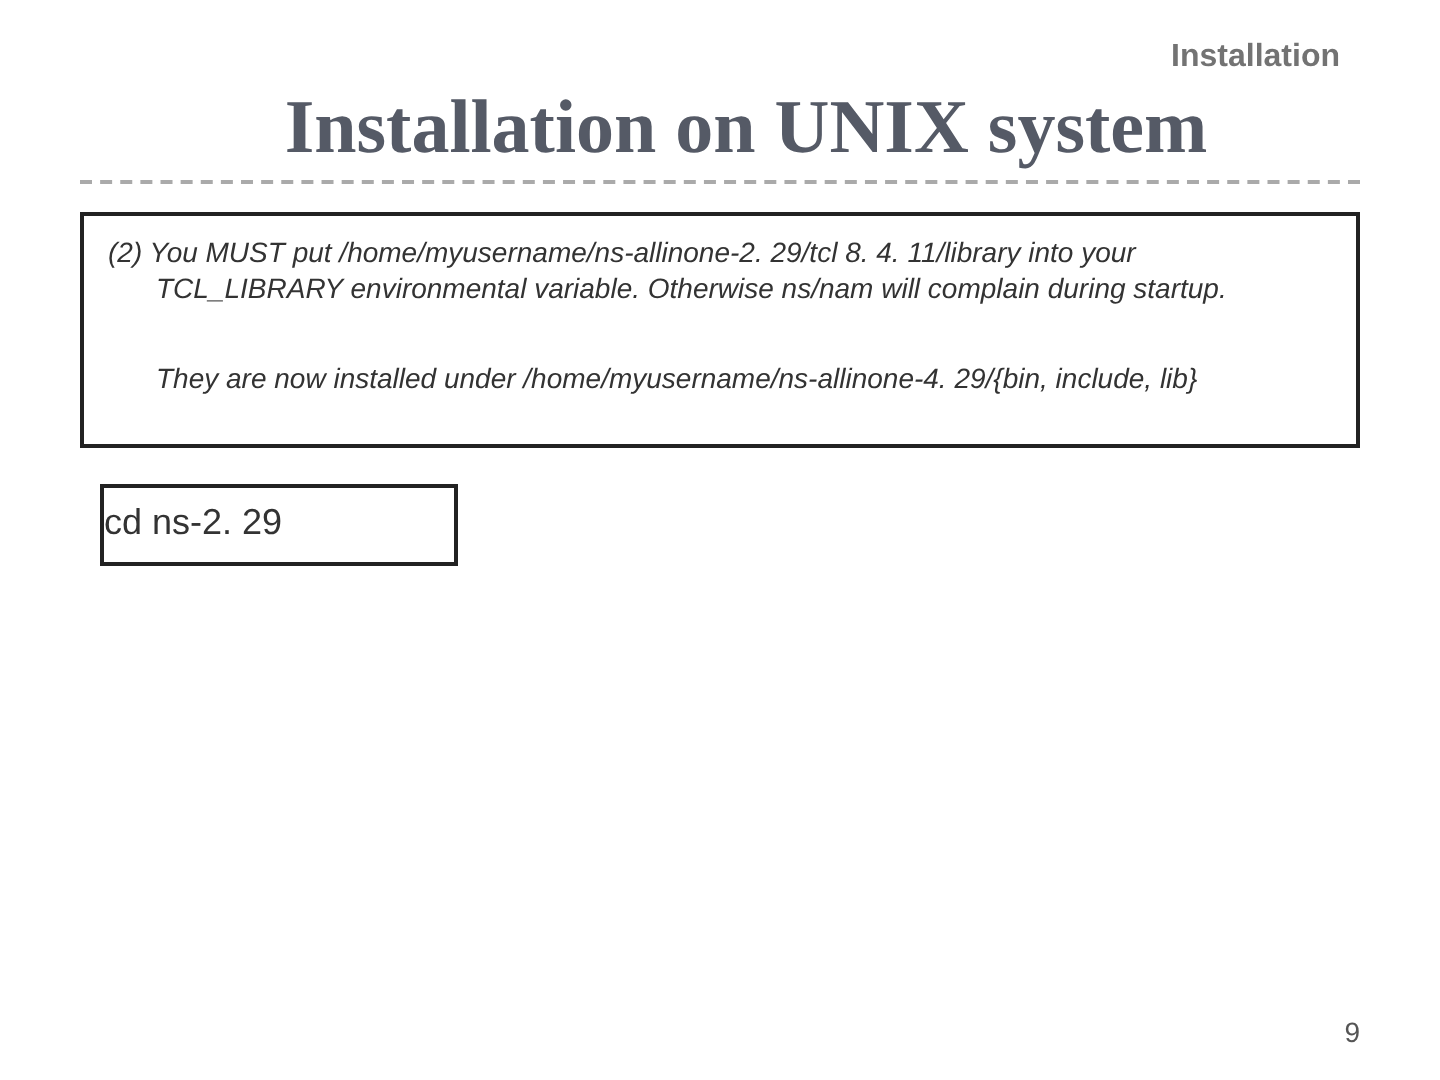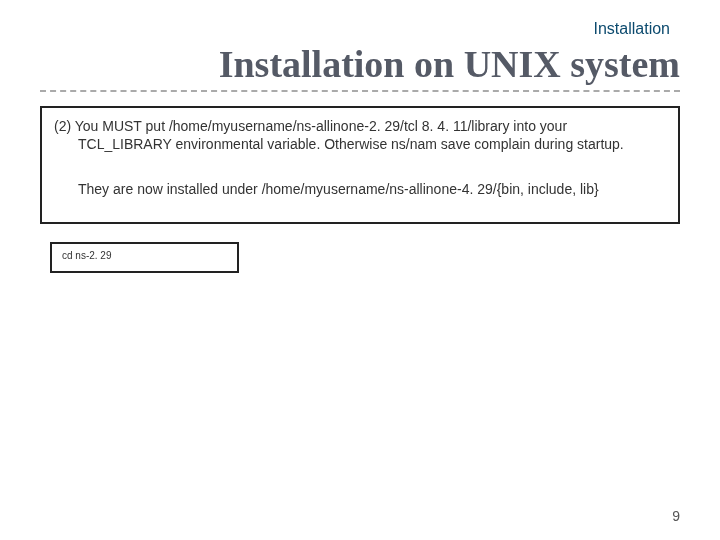--- a/index.html
+++ b/index.html
@@ -15,59 +15,60 @@
   }
   .slide {
     width: 720px;
     height: 540px;
     position: relative;
     box-sizing: border-box;
     padding: 20px 40px 30px 40px;
   }
   .slide .header-label {
     text-align: right;
-    font-weight: normal;
+    font-weight: bold;
     font-size: 16px;
-    color: #0c4a6e;
+    color: #737373;
     margin-bottom: 4px;
     padding-right: 10px;
   }
   .slide .title {
     font-family: "Century Schoolbook", "Times New Roman", Georgia, serif;
     font-size: 38px;
     color: #555a66;
-    text-align: right;
+    text-align: center;
     margin: 0 0 4px 0;
     padding-left: 26px;
   }
   .slide .dash-rule {
     border: none;
     border-top: 2px dashed #aaa;
     margin: 0 0 14px 0;
     width: 640px;
   }
   .instruction-box {
     border: 2px solid #222;
     padding: 10px 12px 14px 12px;
     margin-bottom: 18px;
     font-size: 14px;
     line-height: 1.25;
   }
   .instruction-box p {
     margin: 0 0 10px 0;
+    font-style: italic;
   }
   .instruction-box .indent {
     display: block;
     margin-left: 24px;
   }
   .code-box {
     border: 2px solid #222;
-    padding: 6px 10px 8px 10px;
+    padding: 6px 10px 8px 0;
     width: 165px;
-    font-size: 10px;
+    font-size: 18px;
     line-height: 1.25;
     margin-left: 10px;
   }
   .code-box div { white-space: pre; }
   .page-num {
     position: absolute;
     bottom: 16px;
     right: 40px;
     font-size: 14px;
     color: #555;
@@ -80,21 +81,21 @@
 
   <div class="header-label">Installation</div>
 
   <h1 class="title">Installation on UNIX system</h1>
 
   <hr class="dash-rule">
 
   <div class="instruction-box">
     <p>
       <span>(2) You MUST put /home/myusername/ns-allinone-2. 29/tcl 8. 4. 11/library into your</span><br>
-      <span class="indent">TCL_LIBRARY environmental variable. Otherwise ns/nam save complain during startup.</span>
+      <span class="indent">TCL_LIBRARY environmental variable. Otherwise ns/nam will complain during startup.</span>
     </p>
     <p>
       <br>
       <span class="indent">They are now installed under /home/myusername/ns-allinone-4. 29/{bin, include, lib}</span>
     </p>
   </div>
 
   <div class="code-box">
     <div>cd ns-2. 29</div>
   </div>

